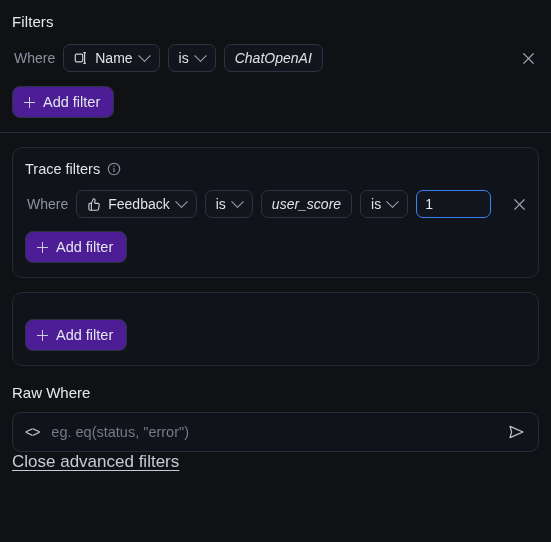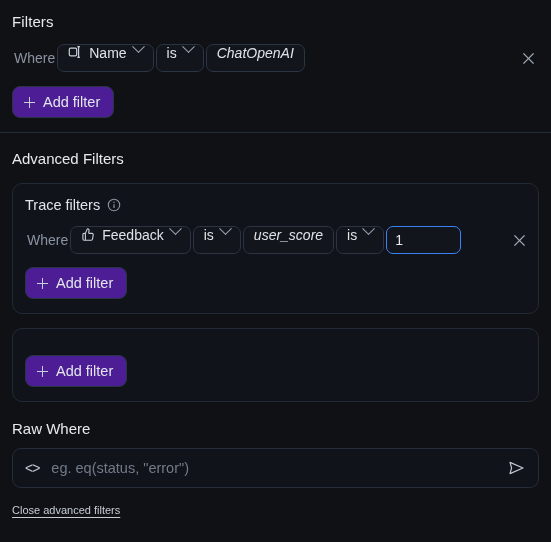--- a/index.html
+++ b/index.html
@@ -20,34 +20,35 @@
   .heading {
     color: #e6e9ee;
     font-size: 15px;
     line-height: 20px;
     letter-spacing: .1px;
   }
 
   .row-filter {
     display: flex;
     align-items: center;
-    gap: 2px;
+    gap: 8px;
     margin-top: 12px;
   }
 
   .where-label {
     color: #8b93a1;
     font-size: 14px;
     padding-left: 2px;
     white-space: nowrap;
   }
 
   
   .chip {
     display: inline-flex;
+    align-items: center;
     gap: 6px;
     height: 28px;
     padding: 0 10px;
     border: 1px solid #2b3443;
     border-radius: 7px;
     background: #12151b;
     color: #dfe3ea;
     font-size: 14px;
     white-space: nowrap;
     cursor: pointer;
@@ -194,23 +195,22 @@
   .send-icon {
     flex: none;
     width: 20px; height: 20px;
     color: #c3cad5;
     cursor: pointer;
   }
   .send-icon svg { display: block; }
 
   .close-adv {
     display: inline-block;
-    margin-top: 16px;
     color: #c6ccd6;
-    font-size: 11px;
+    font-size: 17px;
     text-decoration: underline;
     text-underline-offset: 2.5px;
     cursor: pointer;
   }
 </style>
 </head>
 <body>
 
 <div class="root">
 
@@ -252,21 +252,20 @@
 
     <div class="add-filter">
       <i class="plus"></i>
       <span>Add filter</span>
     </div>
   </div>
 
   <div class="divider"></div>
 
   <div class="section-adv">
-    <div class="adv-title">Advanced Filters</div>
 
     
     <div class="panel">
       <div class="panel-head">
         <span>Trace filters</span>
         <span class="info-icon">
           <svg width="14" height="14" viewBox="0 0 14 14" fill="none">
             <circle cx="7" cy="7" r="5.7" stroke="currentColor" stroke-width="1.1"></circle>
             <line x1="7" y1="6.3" x2="7" y2="10" stroke="currentColor" stroke-width="1.2"></line>
             <circle cx="7" cy="4.2" r="0.75" fill="currentColor"></circle>

